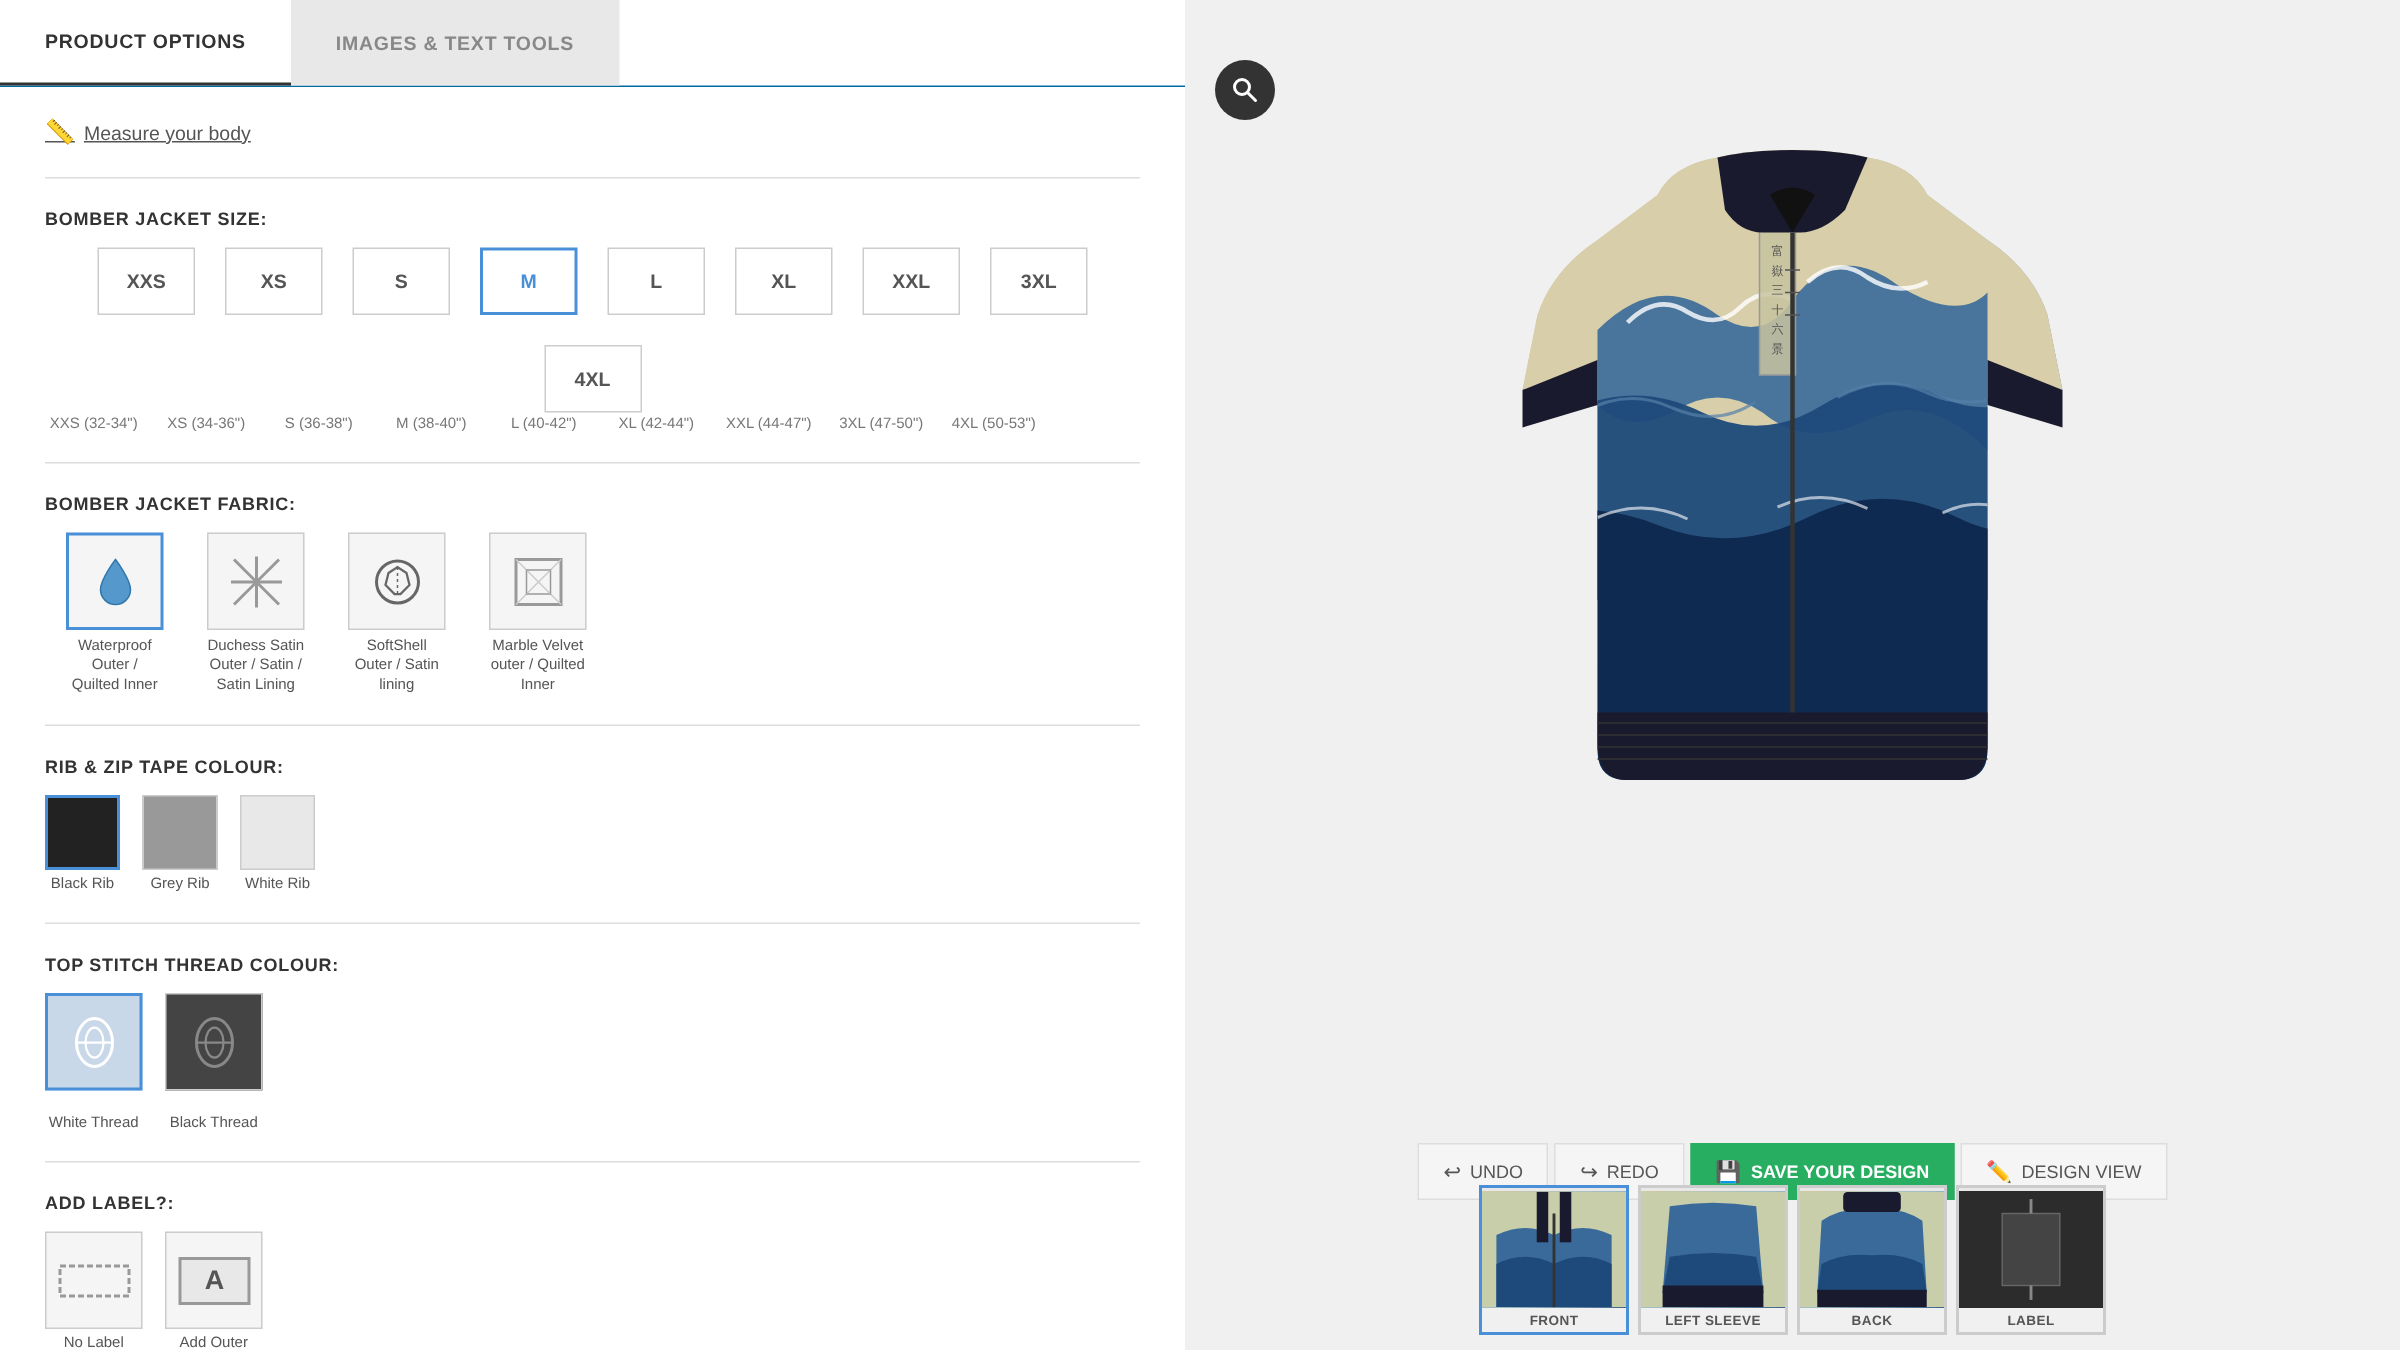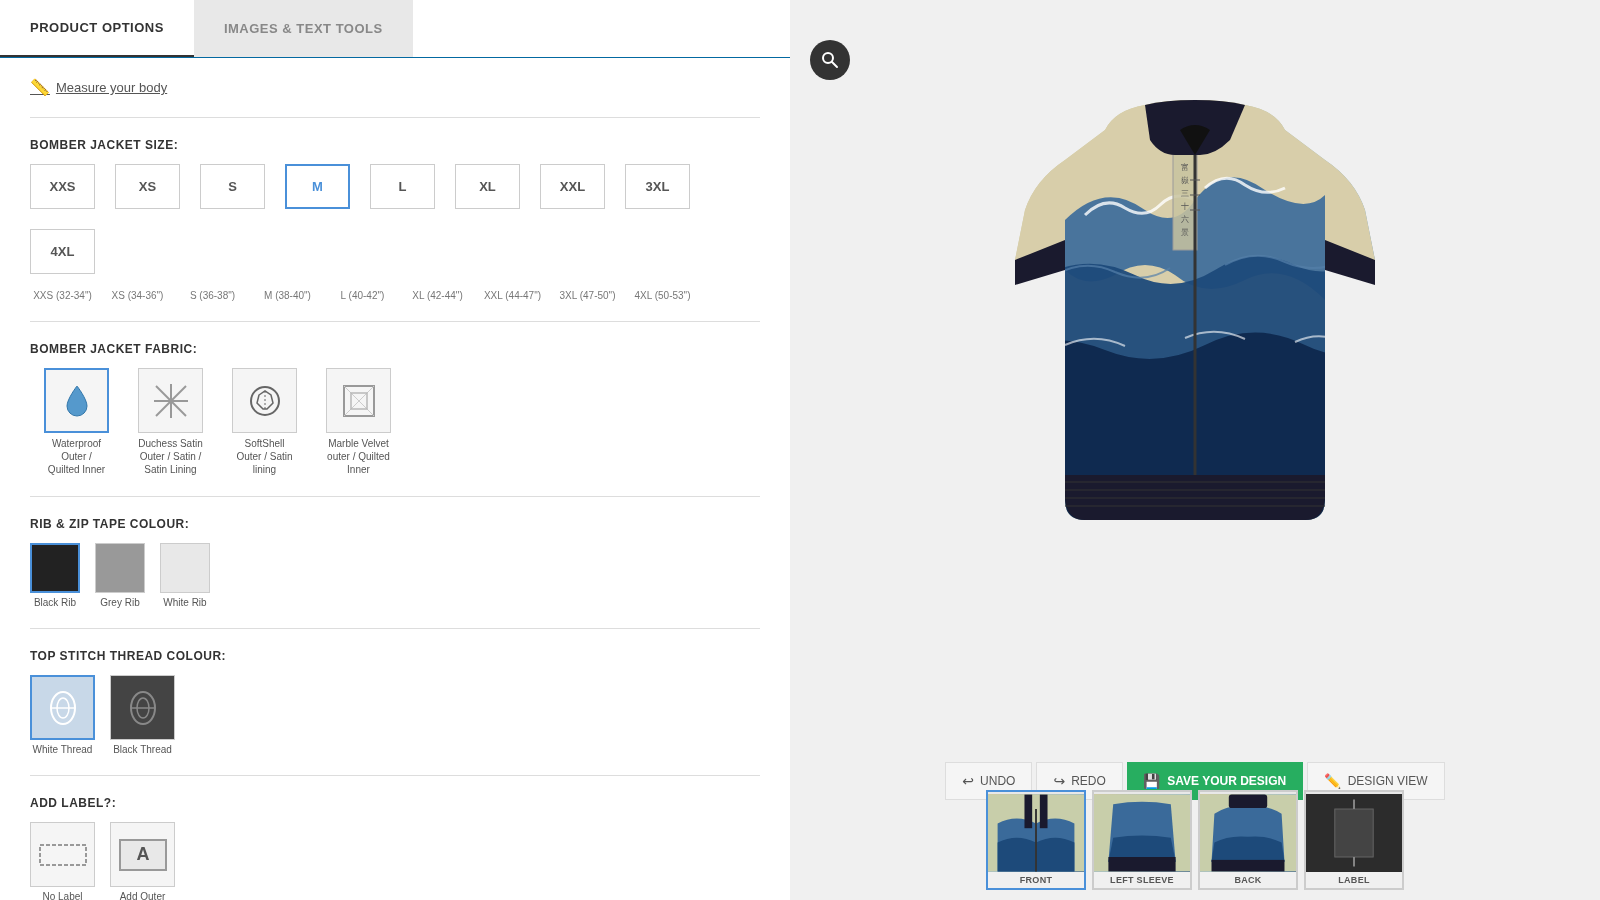--- a/index.html
+++ b/index.html
@@ -75,21 +75,22 @@
       height: 1px;
       background: #ddd;
       margin: 20px 0;
     }
 
     
     .size-options {
       display: flex;
       gap: 20px;
       flex-wrap: wrap;
-      margin-bottom: 16px;
+      margin-bottom: 2px;
+      justify-content: center;
     }
     .size-btn {
       width: 65px;
       height: 45px;
       border: 1px solid #ccc;
       background: #fff;
       font-size: 13px;
       font-weight: bold;
       cursor: pointer;
       color: #555;
@@ -182,21 +183,21 @@
       height: 65px;
       border: 1px solid #ccc;
       background: #f0f0f0;
       display: flex;
       align-items: center;
       justify-content: center;
       font-size: 22px;
       margin-bottom: 4px;
     }
     .thread-swatch.selected { border: 2px solid #4a90d9; }
-    .thread-label { font-size: 10px; color: #555; }
+    .thread-label { font-size: 10px; color: #555; margin-top: 12px; }
 
     
     .label-options {
       display: flex;
       gap: 15px;
     }
     .label-option {
       display: flex;
       flex-direction: column;
       align-items: center;

